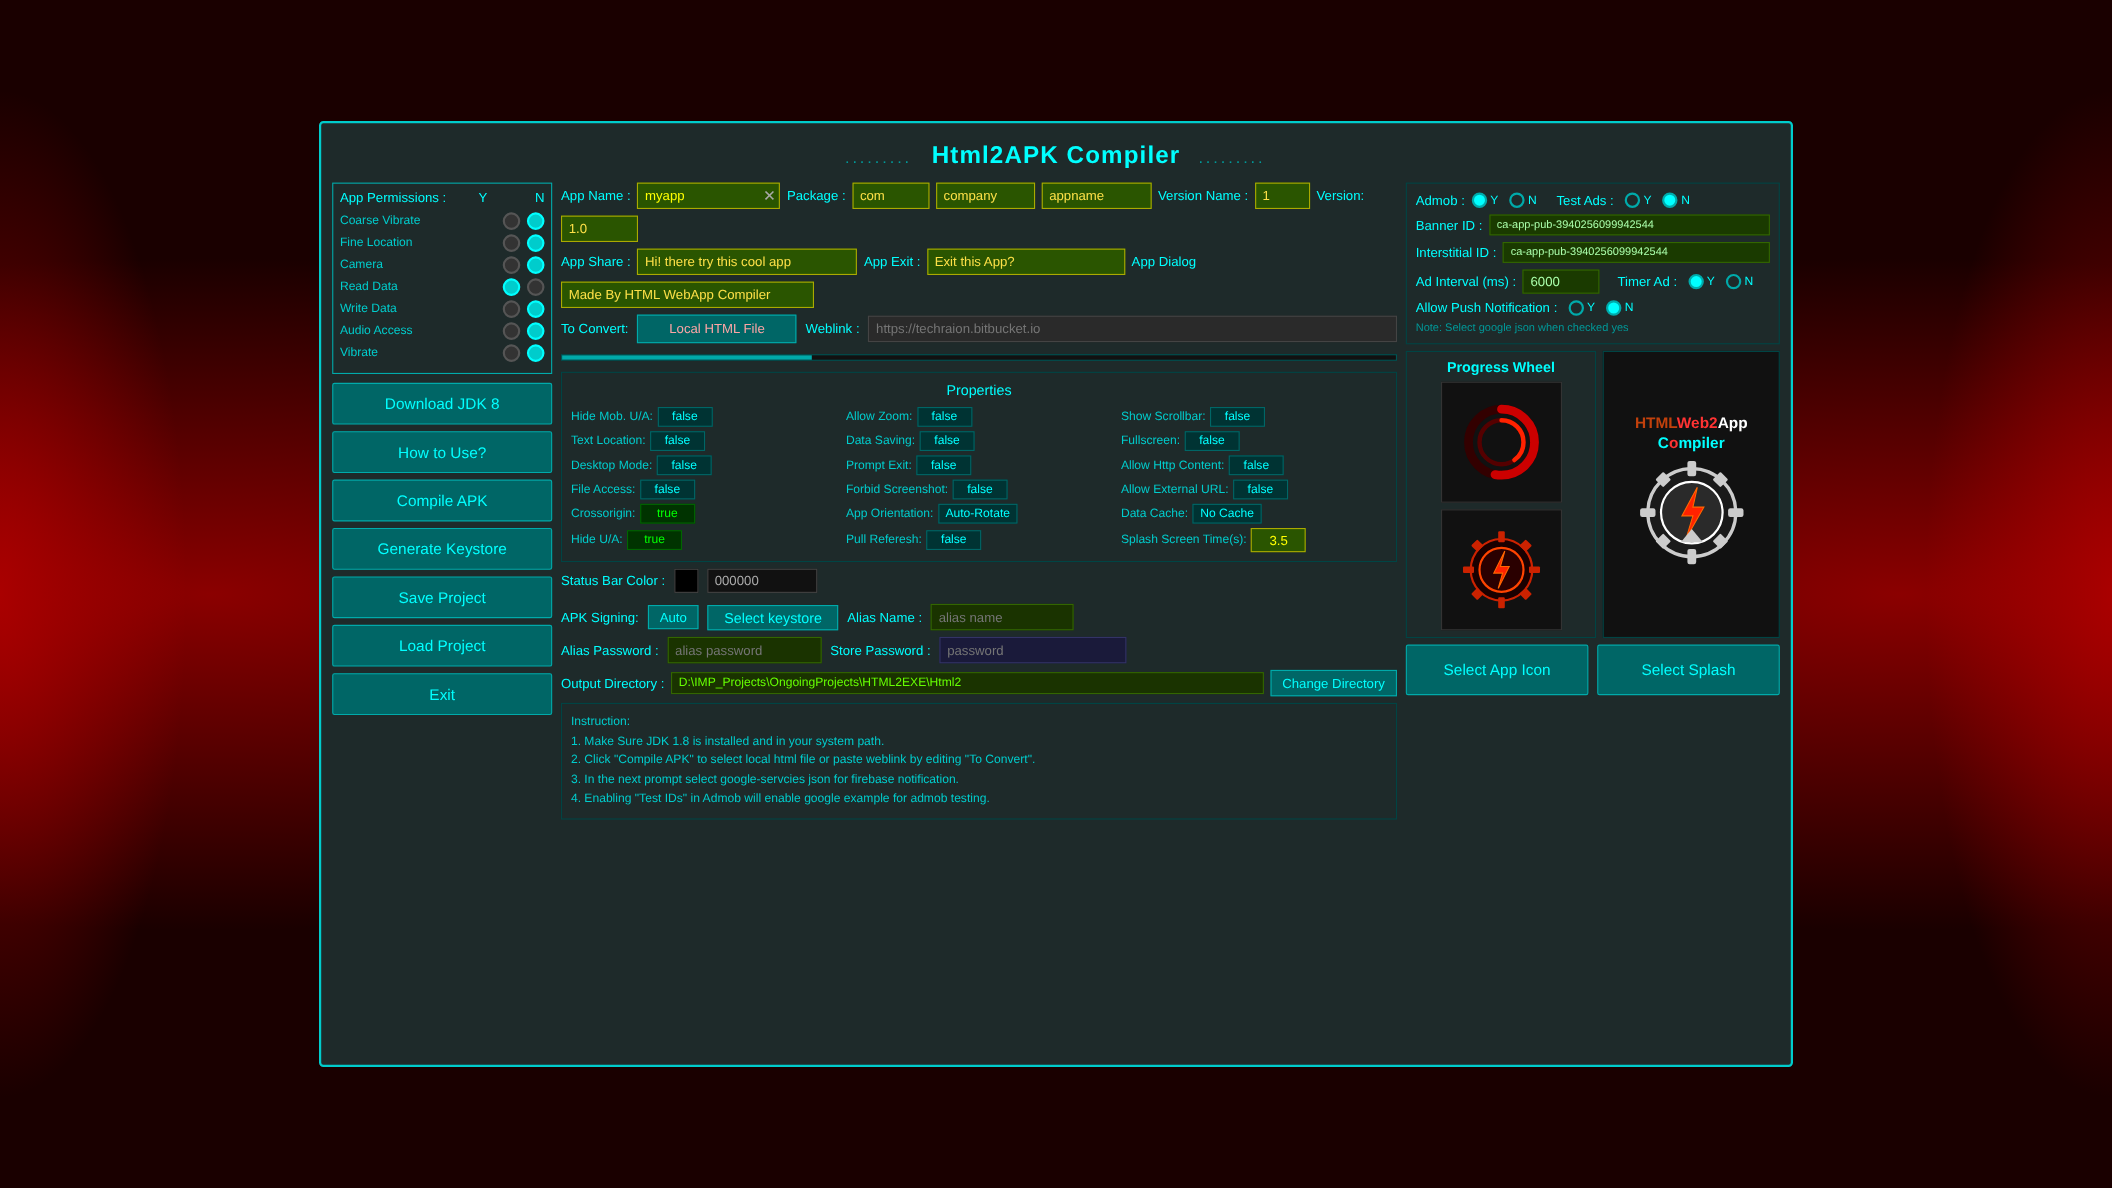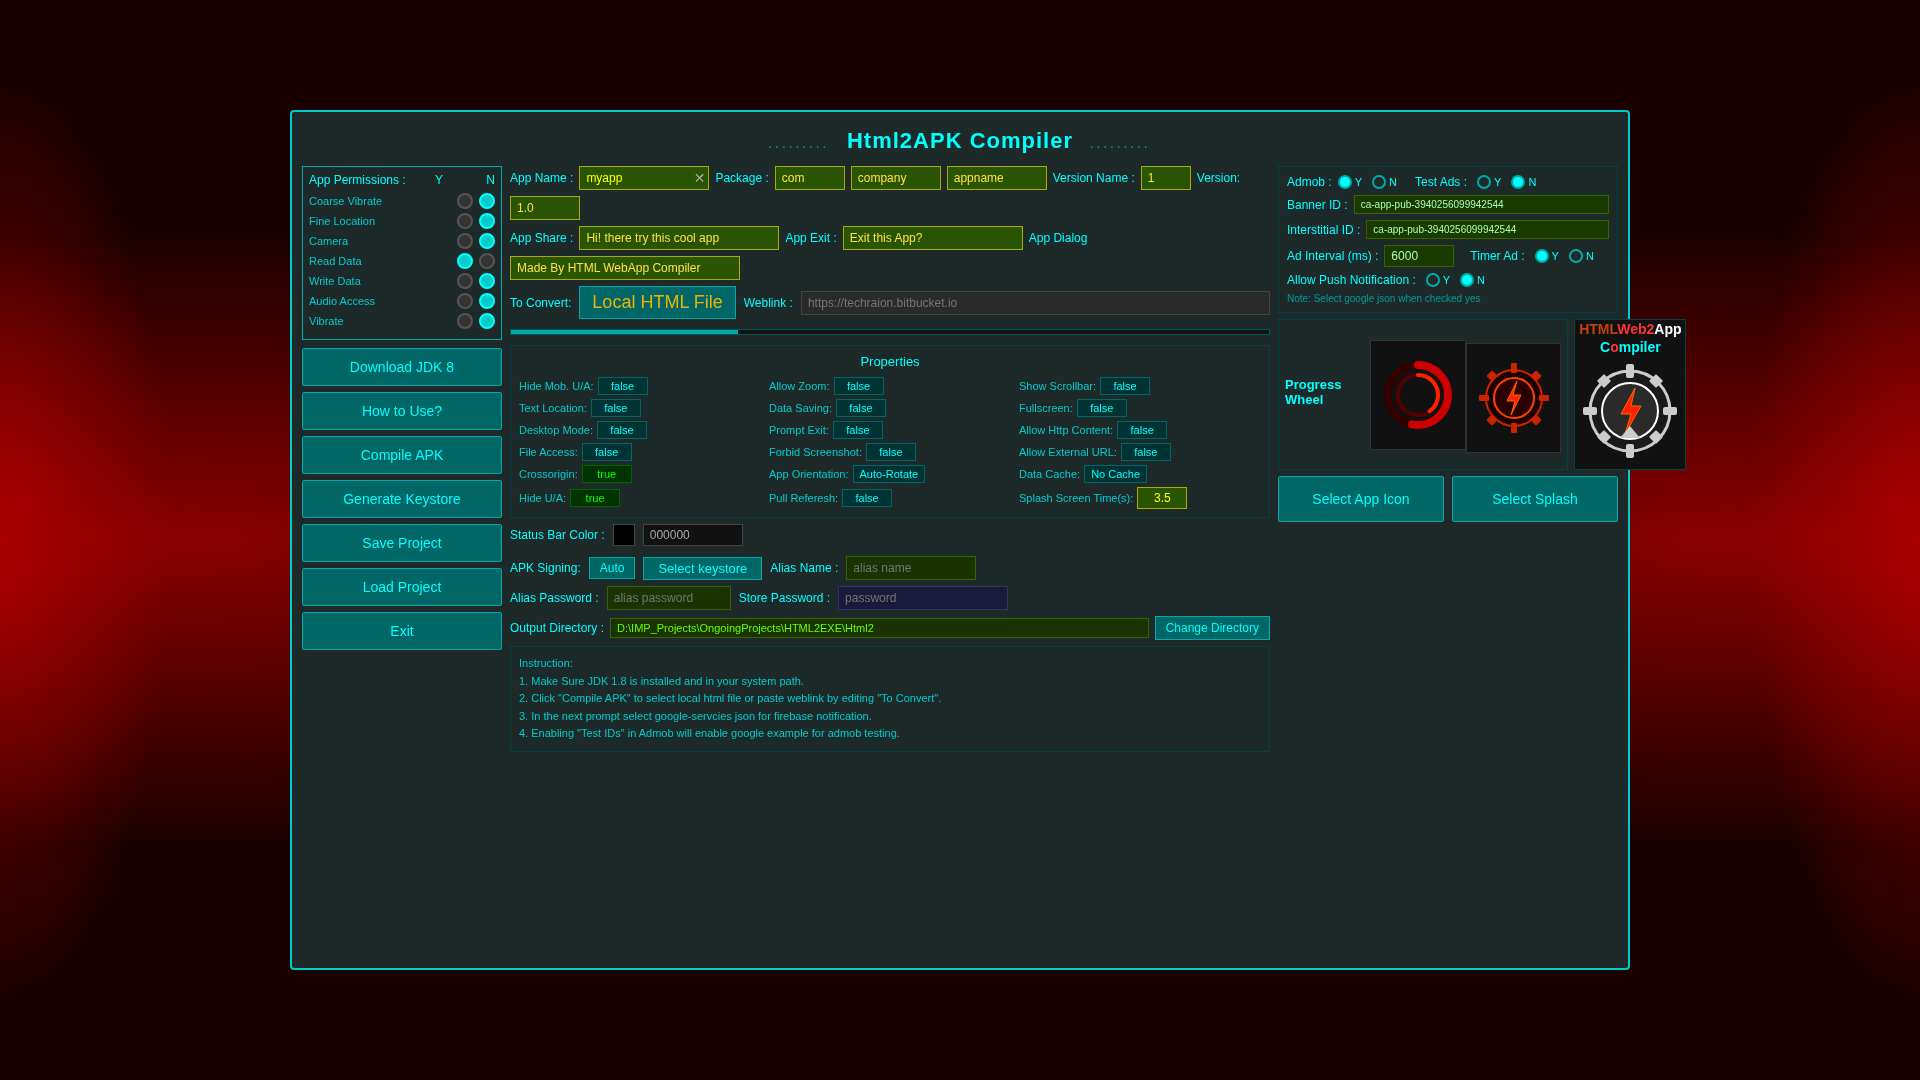--- a/index.html
+++ b/index.html
@@ -171,24 +171,24 @@
     }
     
     .convert-row {
       display: flex;
       align-items: center;
       gap: 8px;
     }
     .convert-btn {
       background: #006666;
       border: 1px solid #00aaaa;
-      color: #eab308;
-      padding: 5px 12px;
+      color: #fca5a5;
+      padding: 5px 28px;
       cursor: pointer;
-      font-size: 18px;
+      font-size: 12px;
     }
     .weblink-input {
       flex: 1;
       background: #2a2a2a;
       border: 1px solid #444;
       color: #777;
       padding: 4px 6px;
       font-size: 12px;
       outline: none;
     }
@@ -373,21 +373,21 @@
     
     .progress-wheel-section {
       display: flex;
       gap: 6px;
     }
     .pw-left {
       flex: 1;
       border: 1px solid #004444;
       padding: 6px;
       display: flex;
-      flex-direction: row;
+      flex-direction: column;
       align-items: center;
     }
     .pw-title {
       color: #00ffff;
       font-size: 13px;
       font-weight: bold;
       margin-bottom: 6px;
     }
     .pw-image {
       width: 110px;
@@ -671,21 +671,21 @@
       <div class="signing-row">
         <span class="field-label">APK Signing:</span>
         <button class="auto-btn">Auto</button>
         <button class="select-ks-btn">Select keystore</button>
         <span class="field-label">Alias Name :</span>
         <input class="text-input-alias" placeholder="alias name" style="width: 130px;">
       </div>
 
       <div class="second-row">
         <span class="field-label">Alias Password :</span>
-        <input class="text-input-alias" placeholder="alias password" style="width: 124px;">
+        <input class="text-input-alias" placeholder="alias password" style="width: 140px;">
         <span class="field-label">Store Password :</span>
         <input class="text-input-password" placeholder="password" style="width: 170px;">
       </div>
 
       <div class="dir-row">
         <span class="field-label">Output Directory :</span>
         <input class="dir-input" value="D:\IMP_Projects\OngoingProjects\HTML2EXE\Html2" style="">
         <button class="change-dir-btn">Change Directory</button>
       </div>
 

